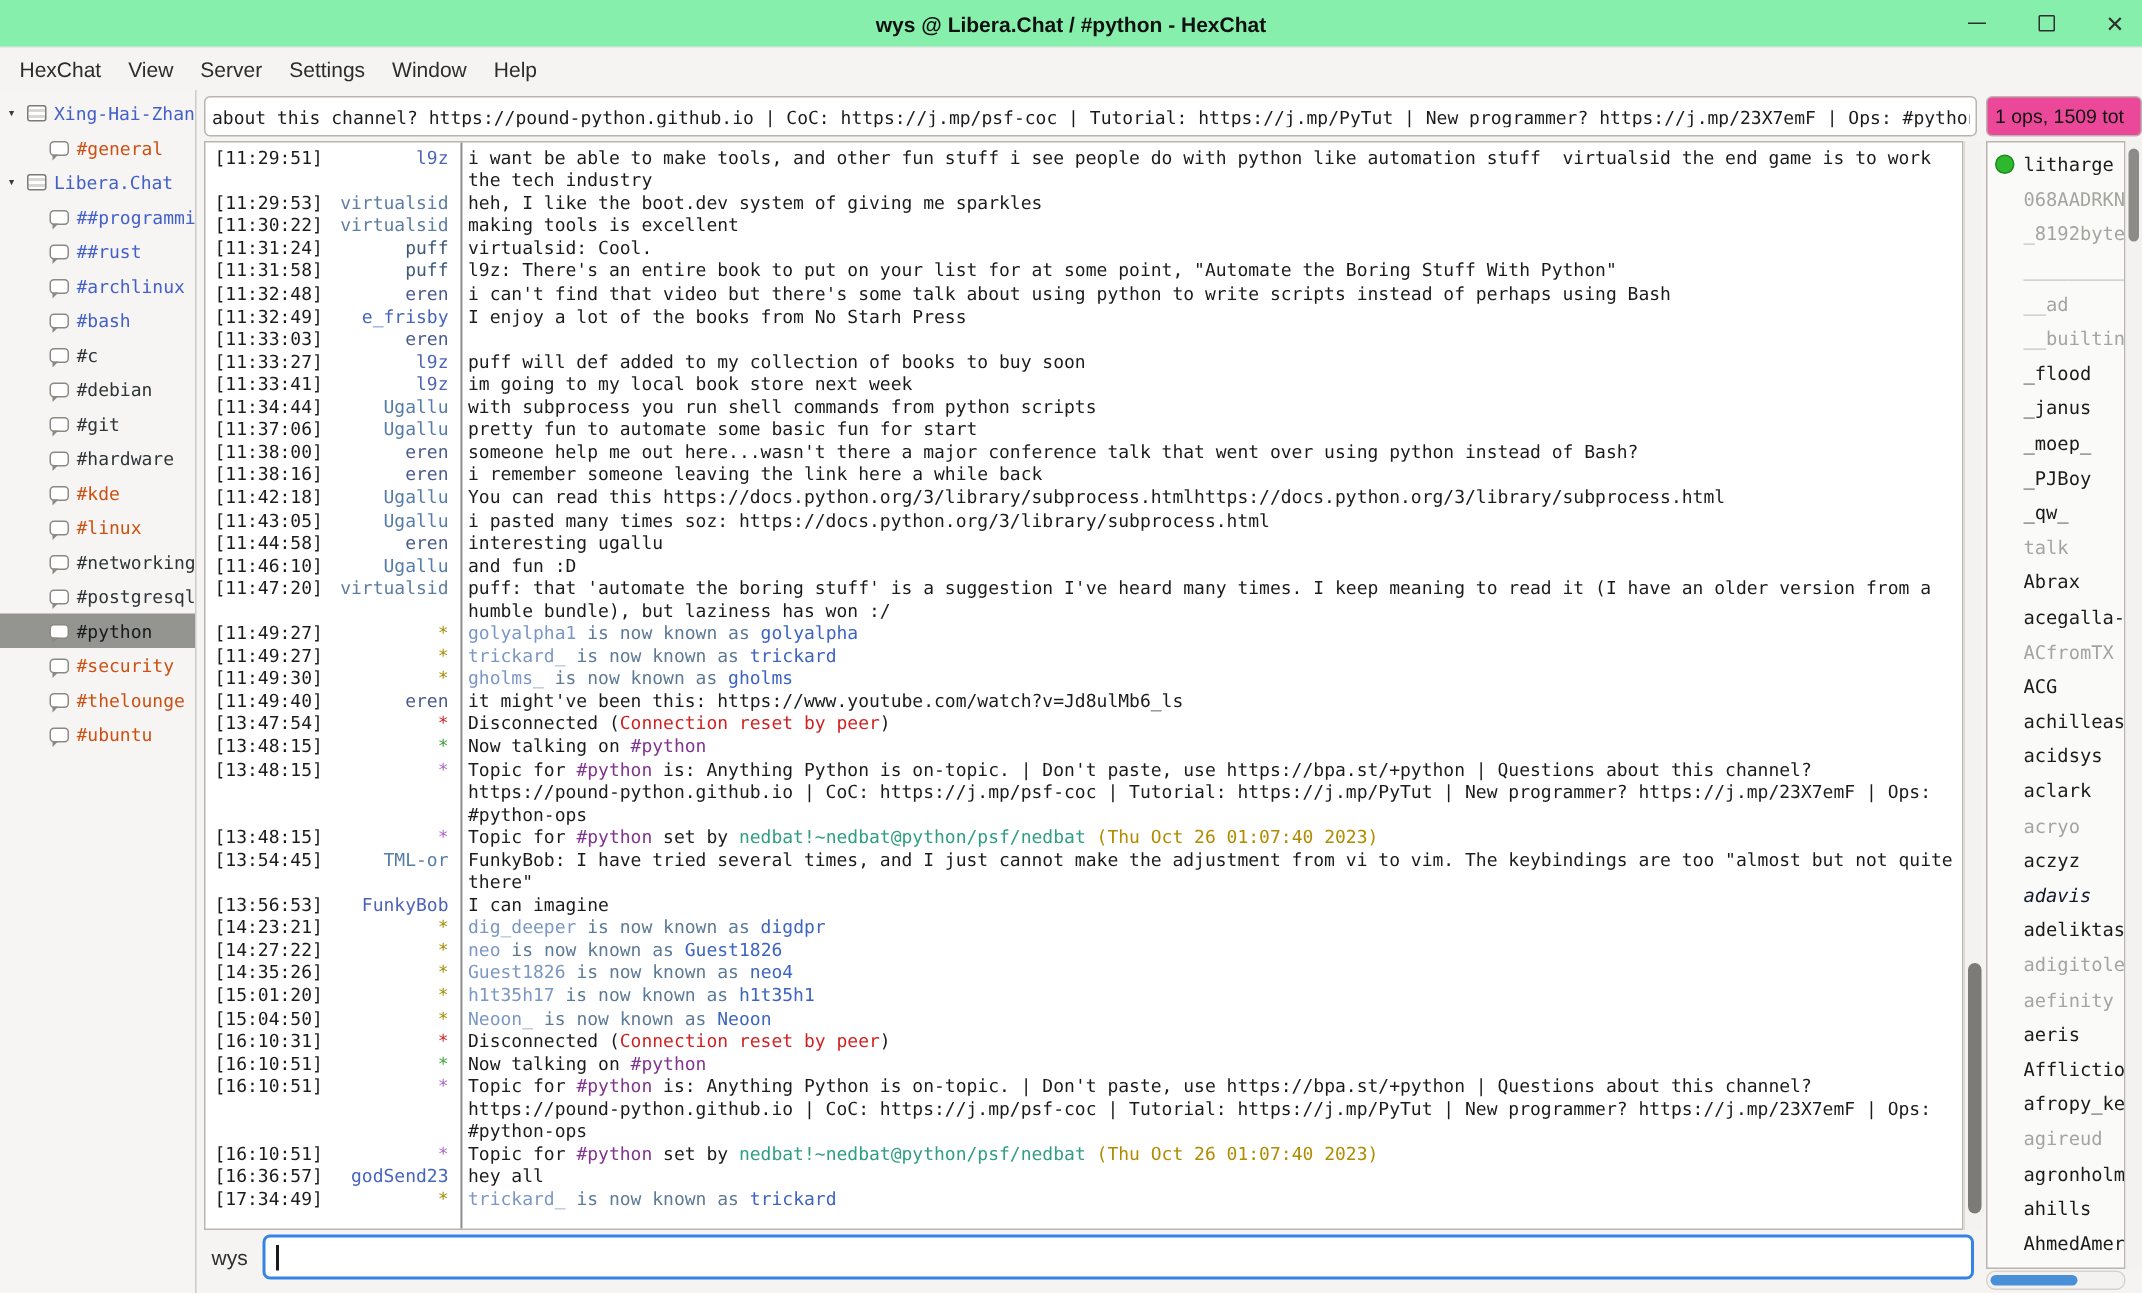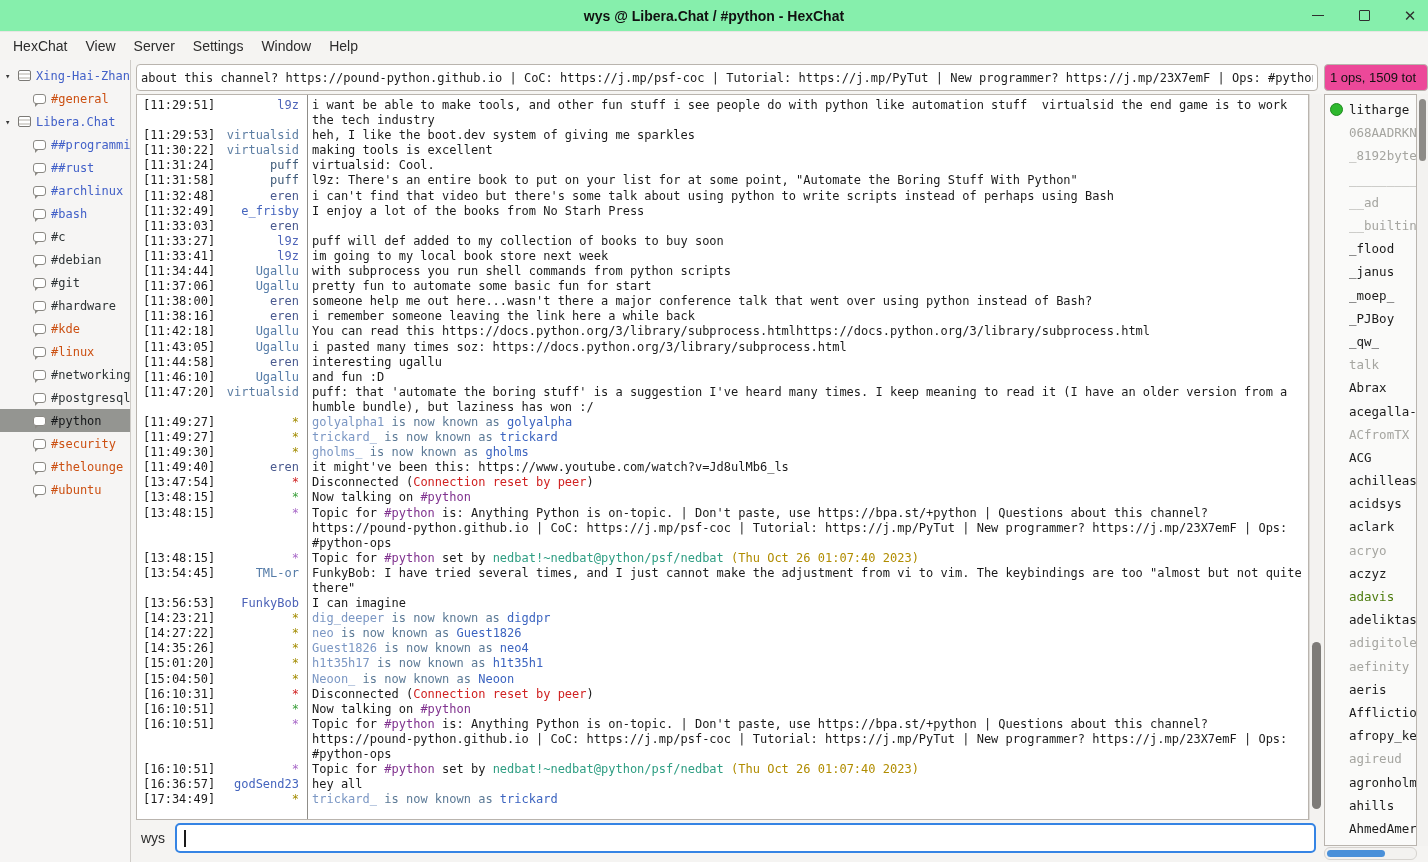--- a/index.html
+++ b/index.html
@@ -463,21 +463,21 @@
           <div class="user-row">
             <span style="color: rgb(27, 27, 27);">aclark</span>
           </div>
           <div class="user-row">
             <span style="color: rgb(165, 165, 160);">acryo</span>
           </div>
           <div class="user-row">
             <span style="color: rgb(27, 27, 27);">aczyz</span>
           </div>
           <div class="user-row">
-            <span style="color: #4d7c0f;">adavis</span>
+            <span style="color: #0f172a; font-style: italic;">adavis</span>
           </div>
           <div class="user-row">
             <span style="color: rgb(27, 27, 27);">adeliktas</span>
           </div>
           <div class="user-row">
             <span style="color: rgb(165, 165, 160);">adigitole</span>
           </div>
           <div class="user-row">
             <span style="color: rgb(165, 165, 160);">aefinity</span>
           </div>

